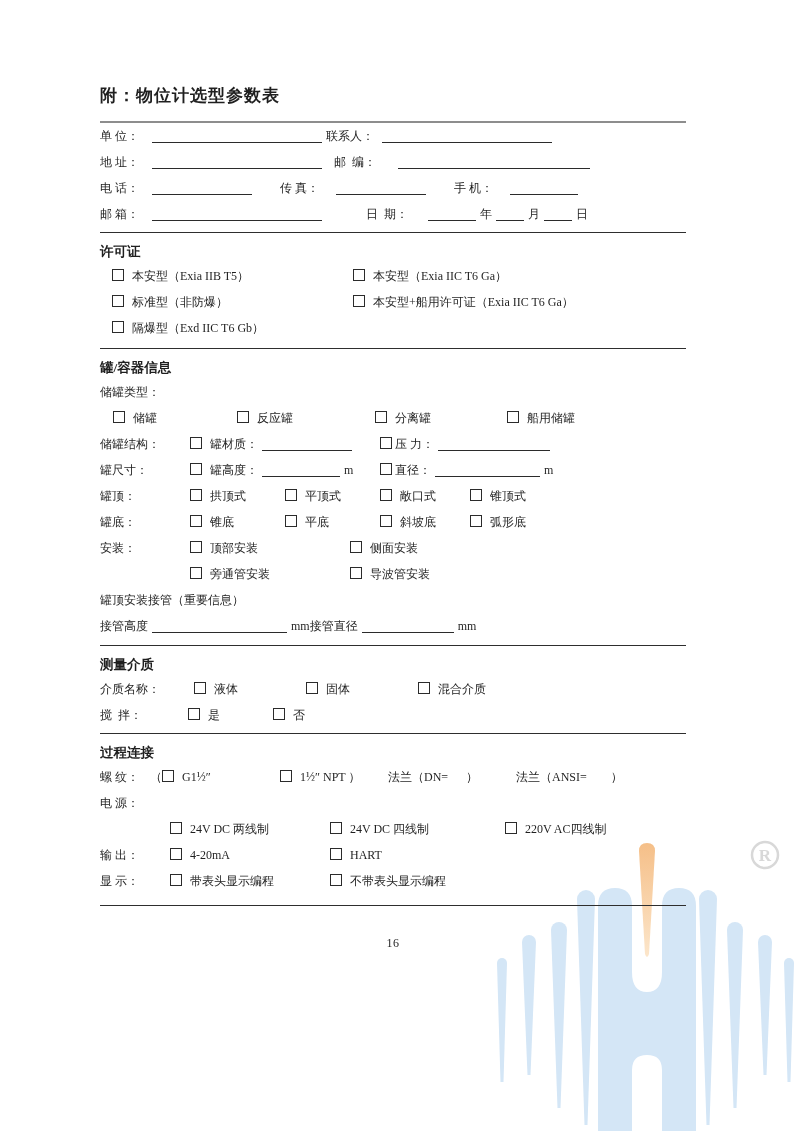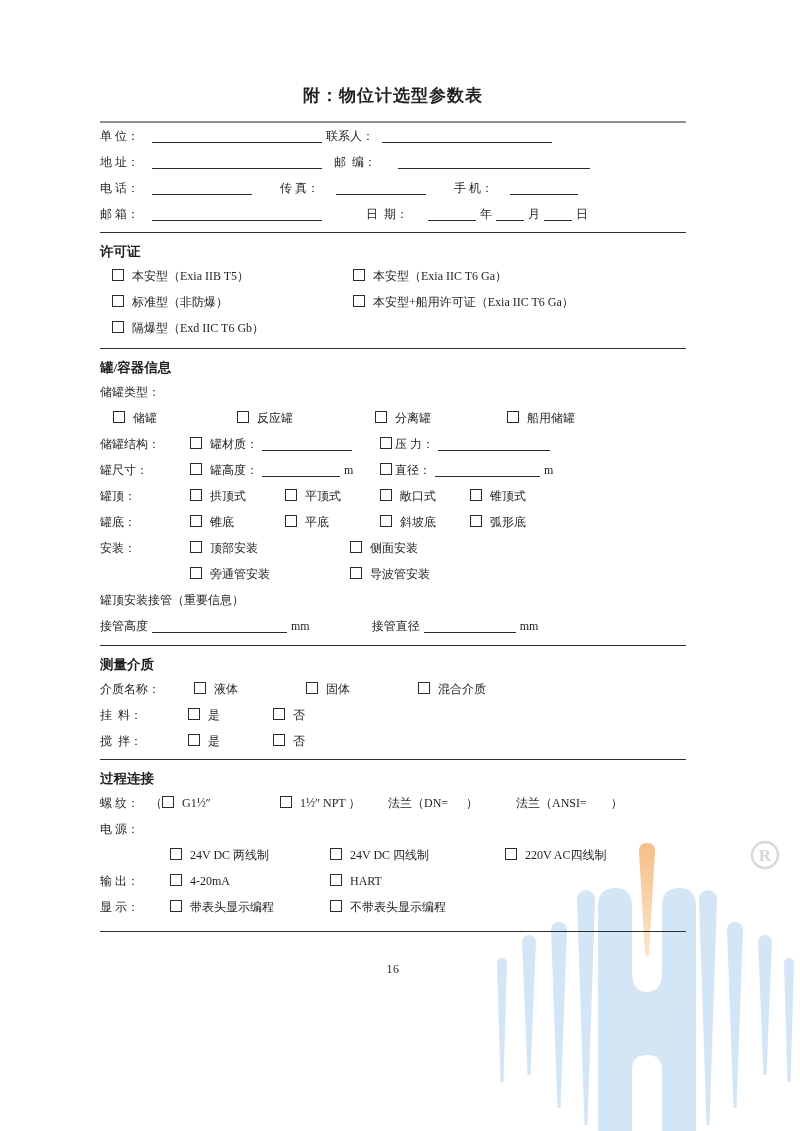--- a/index.html
+++ b/index.html
@@ -1,21 +1,21 @@
 <!DOCTYPE html>
 <html><head>
 <meta charset="utf-8">
 <style>
   html,body{margin:0;padding:0;}
   body{
     width:800px;height:1131px;position:relative;overflow:hidden;background:#ffffff;
     font-family:"Liberation Serif","DejaVu Serif",serif;color:#1f1f1f;
   }
   .content{position:absolute;left:100px;top:84px;width:586px;z-index:1;}
-  .doc-title{font-size:17px;font-weight:bold;letter-spacing:1px;line-height:24px;white-space:pre;text-align:center;}
+  .doc-title{font-size:17px;font-weight:bold;letter-spacing:1px;line-height:24px;white-space:pre;}
   .title-rule{border:none;border-top:2px solid #8d8d8d;margin:13px 0 0 0;height:0;}
   .divider{border:none;border-top:1px solid #2e2e2e;height:0;}
   .sec-head{font-weight:bold;font-size:13.5px;line-height:22px;margin-top:8px;white-space:pre;}
   .row{font-size:12px;line-height:26px;height:26px;white-space:nowrap;}
   .lbl,.opt,.unit{white-space:pre;}
   .ib{display:inline-block;vertical-align:baseline;}
   .cb{display:inline-block;width:10px;height:10px;border:1px solid #2b2b2b;margin-right:8px;vertical-align:-1px;background:#fff;}
   .cb.tight{margin-right:3px;}
   .fill{display:inline-block;border-bottom:1px solid #2b2b2b;height:14px;vertical-align:-3px;margin:0 4px;}
   .page-num{text-align:center;margin-top:30px;font-size:12px;letter-spacing:0.5px;}
@@ -69,26 +69,25 @@
   <div class="sec-head">罐/容器信息</div>
   <div class="row"><span class="lbl">储罐类型：</span></div>
   <div class="row" style="padding-left:13px"><span class="ib" style="width:124px"><span class="cb"></span><span class="opt">储罐</span></span><span class="ib" style="width:138px"><span class="cb"></span><span class="opt">反应罐</span></span><span class="ib" style="width:132px"><span class="cb"></span><span class="opt">分离罐</span></span><span class="ib"><span class="cb"></span><span class="opt">船用储罐</span></span></div>
   <div class="row"><span class="lbl ib" style="width:90px">储罐结构：</span><span class="ib" style="width:190px"><span class="cb"></span><span class="opt">罐材质：</span><span class="fill" style="width:90px"></span></span><span class="ib"><span class="cb tight"></span><span class="opt">压 力：</span><span class="fill" style="width:112px"></span></span></div>
   <div class="row"><span class="lbl ib" style="width:90px">罐尺寸：</span><span class="ib" style="width:190px"><span class="cb"></span><span class="opt">罐高度：</span><span class="fill" style="width:78px"></span><span class="unit">m</span></span><span class="ib"><span class="cb tight"></span><span class="opt">直径：</span><span class="fill" style="width:105px"></span><span class="unit">m</span></span></div>
   <div class="row"><span class="lbl ib" style="width:90px">罐顶：</span><span class="ib" style="width:95px"><span class="cb"></span><span class="opt">拱顶式</span></span><span class="ib" style="width:95px"><span class="cb"></span><span class="opt">平顶式</span></span><span class="ib" style="width:90px"><span class="cb"></span><span class="opt">敞口式</span></span><span class="ib"><span class="cb"></span><span class="opt">锥顶式</span></span></div>
   <div class="row"><span class="lbl ib" style="width:90px">罐底：</span><span class="ib" style="width:95px"><span class="cb"></span><span class="opt">锥底</span></span><span class="ib" style="width:95px"><span class="cb"></span><span class="opt">平底</span></span><span class="ib" style="width:90px"><span class="cb"></span><span class="opt">斜坡底</span></span><span class="ib"><span class="cb"></span><span class="opt">弧形底</span></span></div>
   <div class="row"><span class="lbl ib" style="width:90px">安装：</span><span class="ib" style="width:160px"><span class="cb"></span><span class="opt">顶部安装</span></span><span class="ib"><span class="cb"></span><span class="opt">侧面安装</span></span></div>
   <div class="row"><span class="ib" style="width:90px"></span><span class="ib" style="width:160px"><span class="cb"></span><span class="opt">旁通管安装</span></span><span class="ib"><span class="cb"></span><span class="opt">导波管安装</span></span></div>
   <div class="row"><span class="lbl">罐顶安装接管（重要信息）</span></div>
-  <div class="row"><span class="lbl">接管高度</span><span class="fill" style="width:135px"></span><span class="unit">mm</span><span class="lbl" style="margin-left:62px">接管直径</span><span class="fill" style="width:92px"></span><span class="unit">mm</span></div>
+  <div class="row"><span class="lbl">接管高度</span><span class="fill" style="width:135px"></span><span class="unit">mm</span><span class="lbl" style="">接管直径</span><span class="fill" style="width:92px"></span><span class="unit">mm</span></div>
   <div class="divider" style="margin-top:6px"></div>
 
   <div class="sec-head">测量介质</div>
   <div class="row"><span class="lbl ib" style="width:94px">介质名称：</span><span class="ib" style="width:112px"><span class="cb"></span><span class="opt">液体</span></span><span class="ib" style="width:112px"><span class="cb"></span><span class="opt">固体</span></span><span class="ib"><span class="cb"></span><span class="opt">混合介质</span></span></div>
-  <div class="row"><span class="lbl ib" style="width:88px">挂  料：</span><span class="ib" style="width:85px"><span class="cb"></span><span class="opt">是</span></span><span class="ib"><span class="cb"></span><span class="opt">否</span></span></div>
   <div class="row"><span class="lbl ib" style="width:88px">搅  拌：</span><span class="ib" style="width:85px"><span class="cb"></span><span class="opt">是</span></span><span class="ib"><span class="cb"></span><span class="opt">否</span></span></div>
   <div class="divider" style="margin-top:5px"></div>
 
   <div class="sec-head">过程连接</div>
   <div class="row"><span class="lbl ib" style="width:50px">螺 纹：</span><span class="ib" style="width:130px"><span class="opt">（</span><span class="cb"></span><span class="opt">G1½″</span></span><span class="ib" style="width:108px"><span class="cb"></span><span class="opt">1½″ NPT ）</span></span><span class="opt ib" style="width:128px">法兰（DN=      ）</span><span class="opt">法兰（ANSI=        ）</span></div>
   <div class="row"><span class="lbl">电 源：</span></div>
   <div class="row" style="padding-left:70px"><span class="ib" style="width:160px"><span class="cb"></span><span class="opt">24V DC 两线制</span></span><span class="ib" style="width:175px"><span class="cb"></span><span class="opt">24V DC 四线制</span></span><span class="ib"><span class="cb"></span><span class="opt">220V AC四线制</span></span></div>
   <div class="row"><span class="lbl ib" style="width:70px">输 出：</span><span class="ib" style="width:160px"><span class="cb"></span><span class="opt">4-20mA</span></span><span class="ib"><span class="cb"></span><span class="opt">HART</span></span></div>
   <div class="row"><span class="lbl ib" style="width:70px">显 示：</span><span class="ib" style="width:160px"><span class="cb"></span><span class="opt">带表头显示编程</span></span><span class="ib"><span class="cb"></span><span class="opt">不带表头显示编程</span></span></div>
   <div class="divider" style="margin-top:11px"></div>

